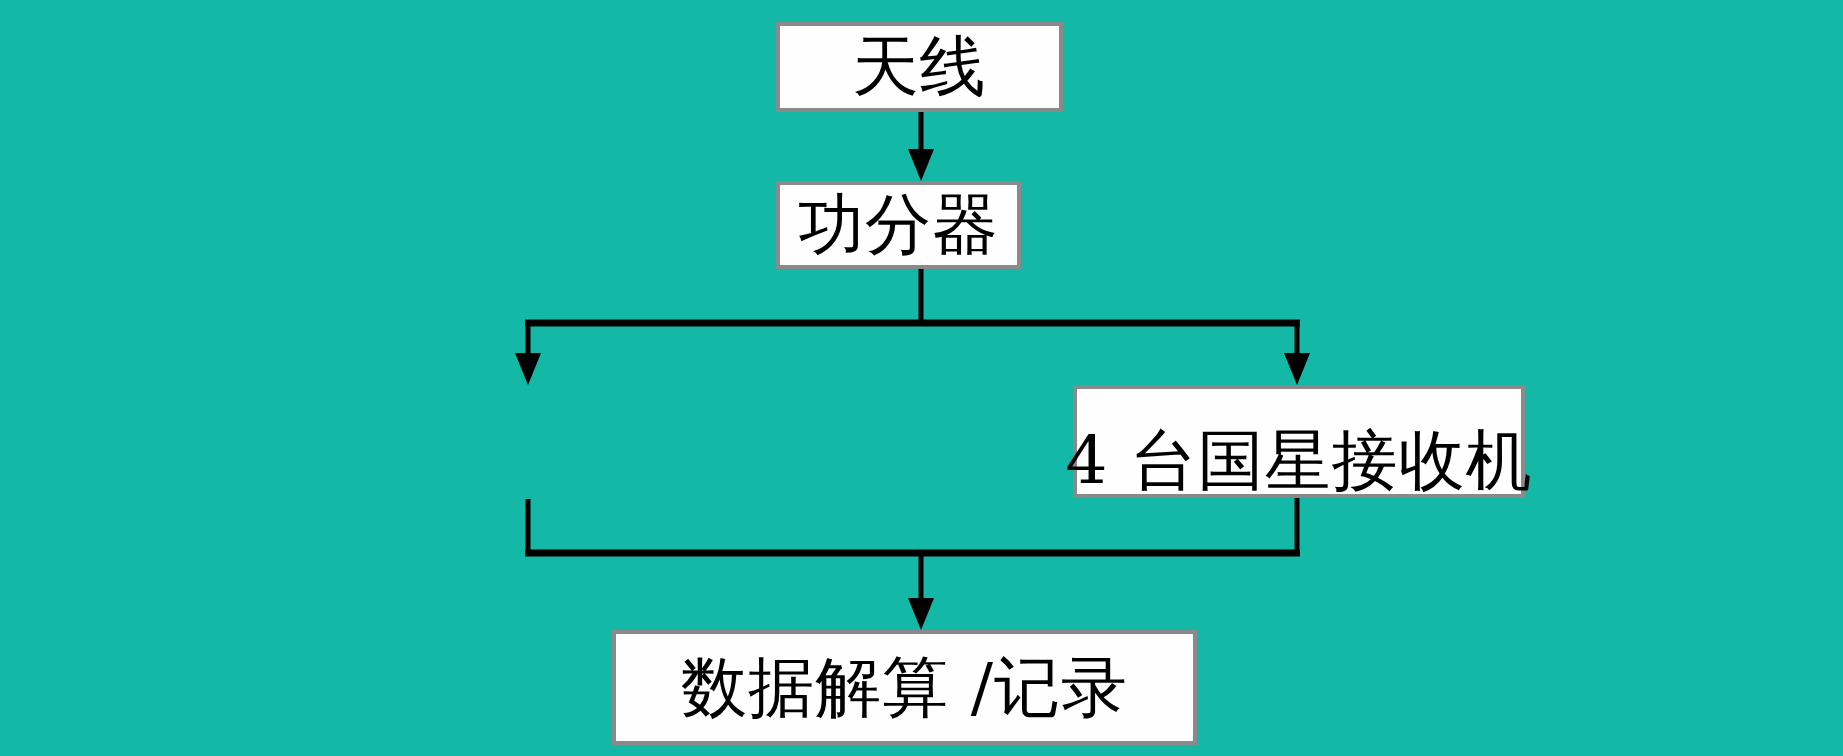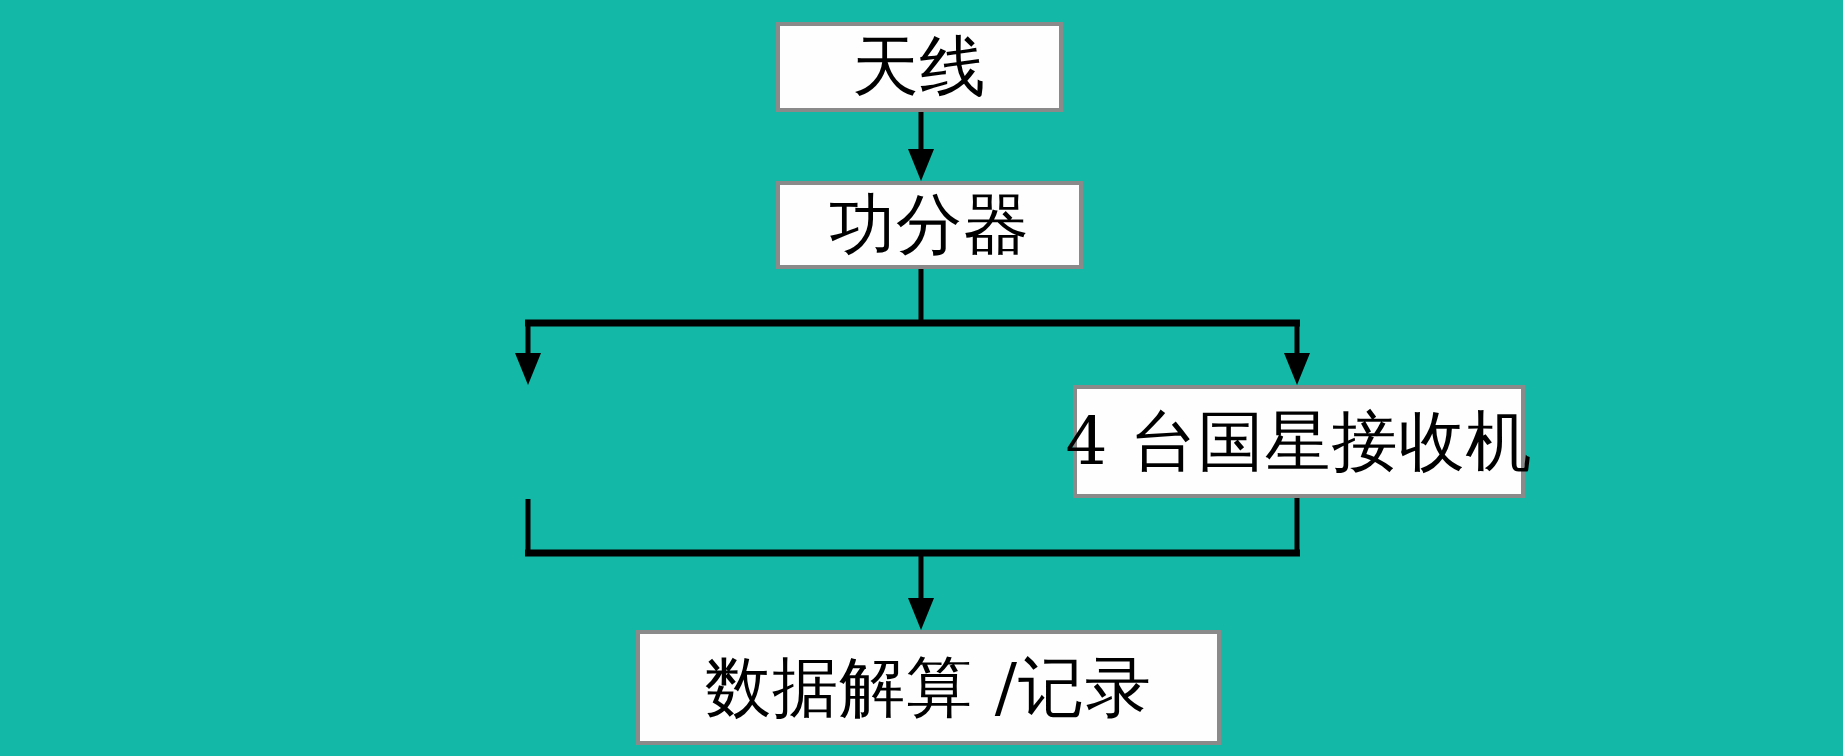--- a/index.html
+++ b/index.html
@@ -36,24 +36,24 @@
   }
   .node .label {
     color: #000000;
     font-size: 66px;
     line-height: 1;
     white-space: nowrap;
     letter-spacing: 1px;
   }
   
   #node-antenna        { left: 776px;  top: 22px;  width: 287px; height: 90px;  }
-  #node-power-divider  { left: 776px;  top: 181px; width: 307px; height: 88px;  }
+  #node-power-divider  { left: 776px;  top: 181px; width: 245px; height: 88px;  }
   #node-sinan          { left: 298px;  top: 385px; width: 457px; height: 114px; }
-  #node-guoxing        { left: 1073px; top: 385px; width: 452px; height: 113px; }
-  #node-data           { left: 636px;  top: 630px; width: 585px; height: 115px; }
+  #node-guoxing        { left: 1073px; top: 385px; width: 452px; height: 113px; align-items: flex-end; }
+  #node-data           { left: 612px;  top: 630px; width: 585px; height: 115px; }
 </style>
 </head>
 <body>
 
 <div class="canvas">
 
   <svg class="connectors" viewBox="0 0 1843 756" xmlns="http://www.w3.org/2000/svg">
     <g stroke="#000000" fill="#000000">
 
       <g>

